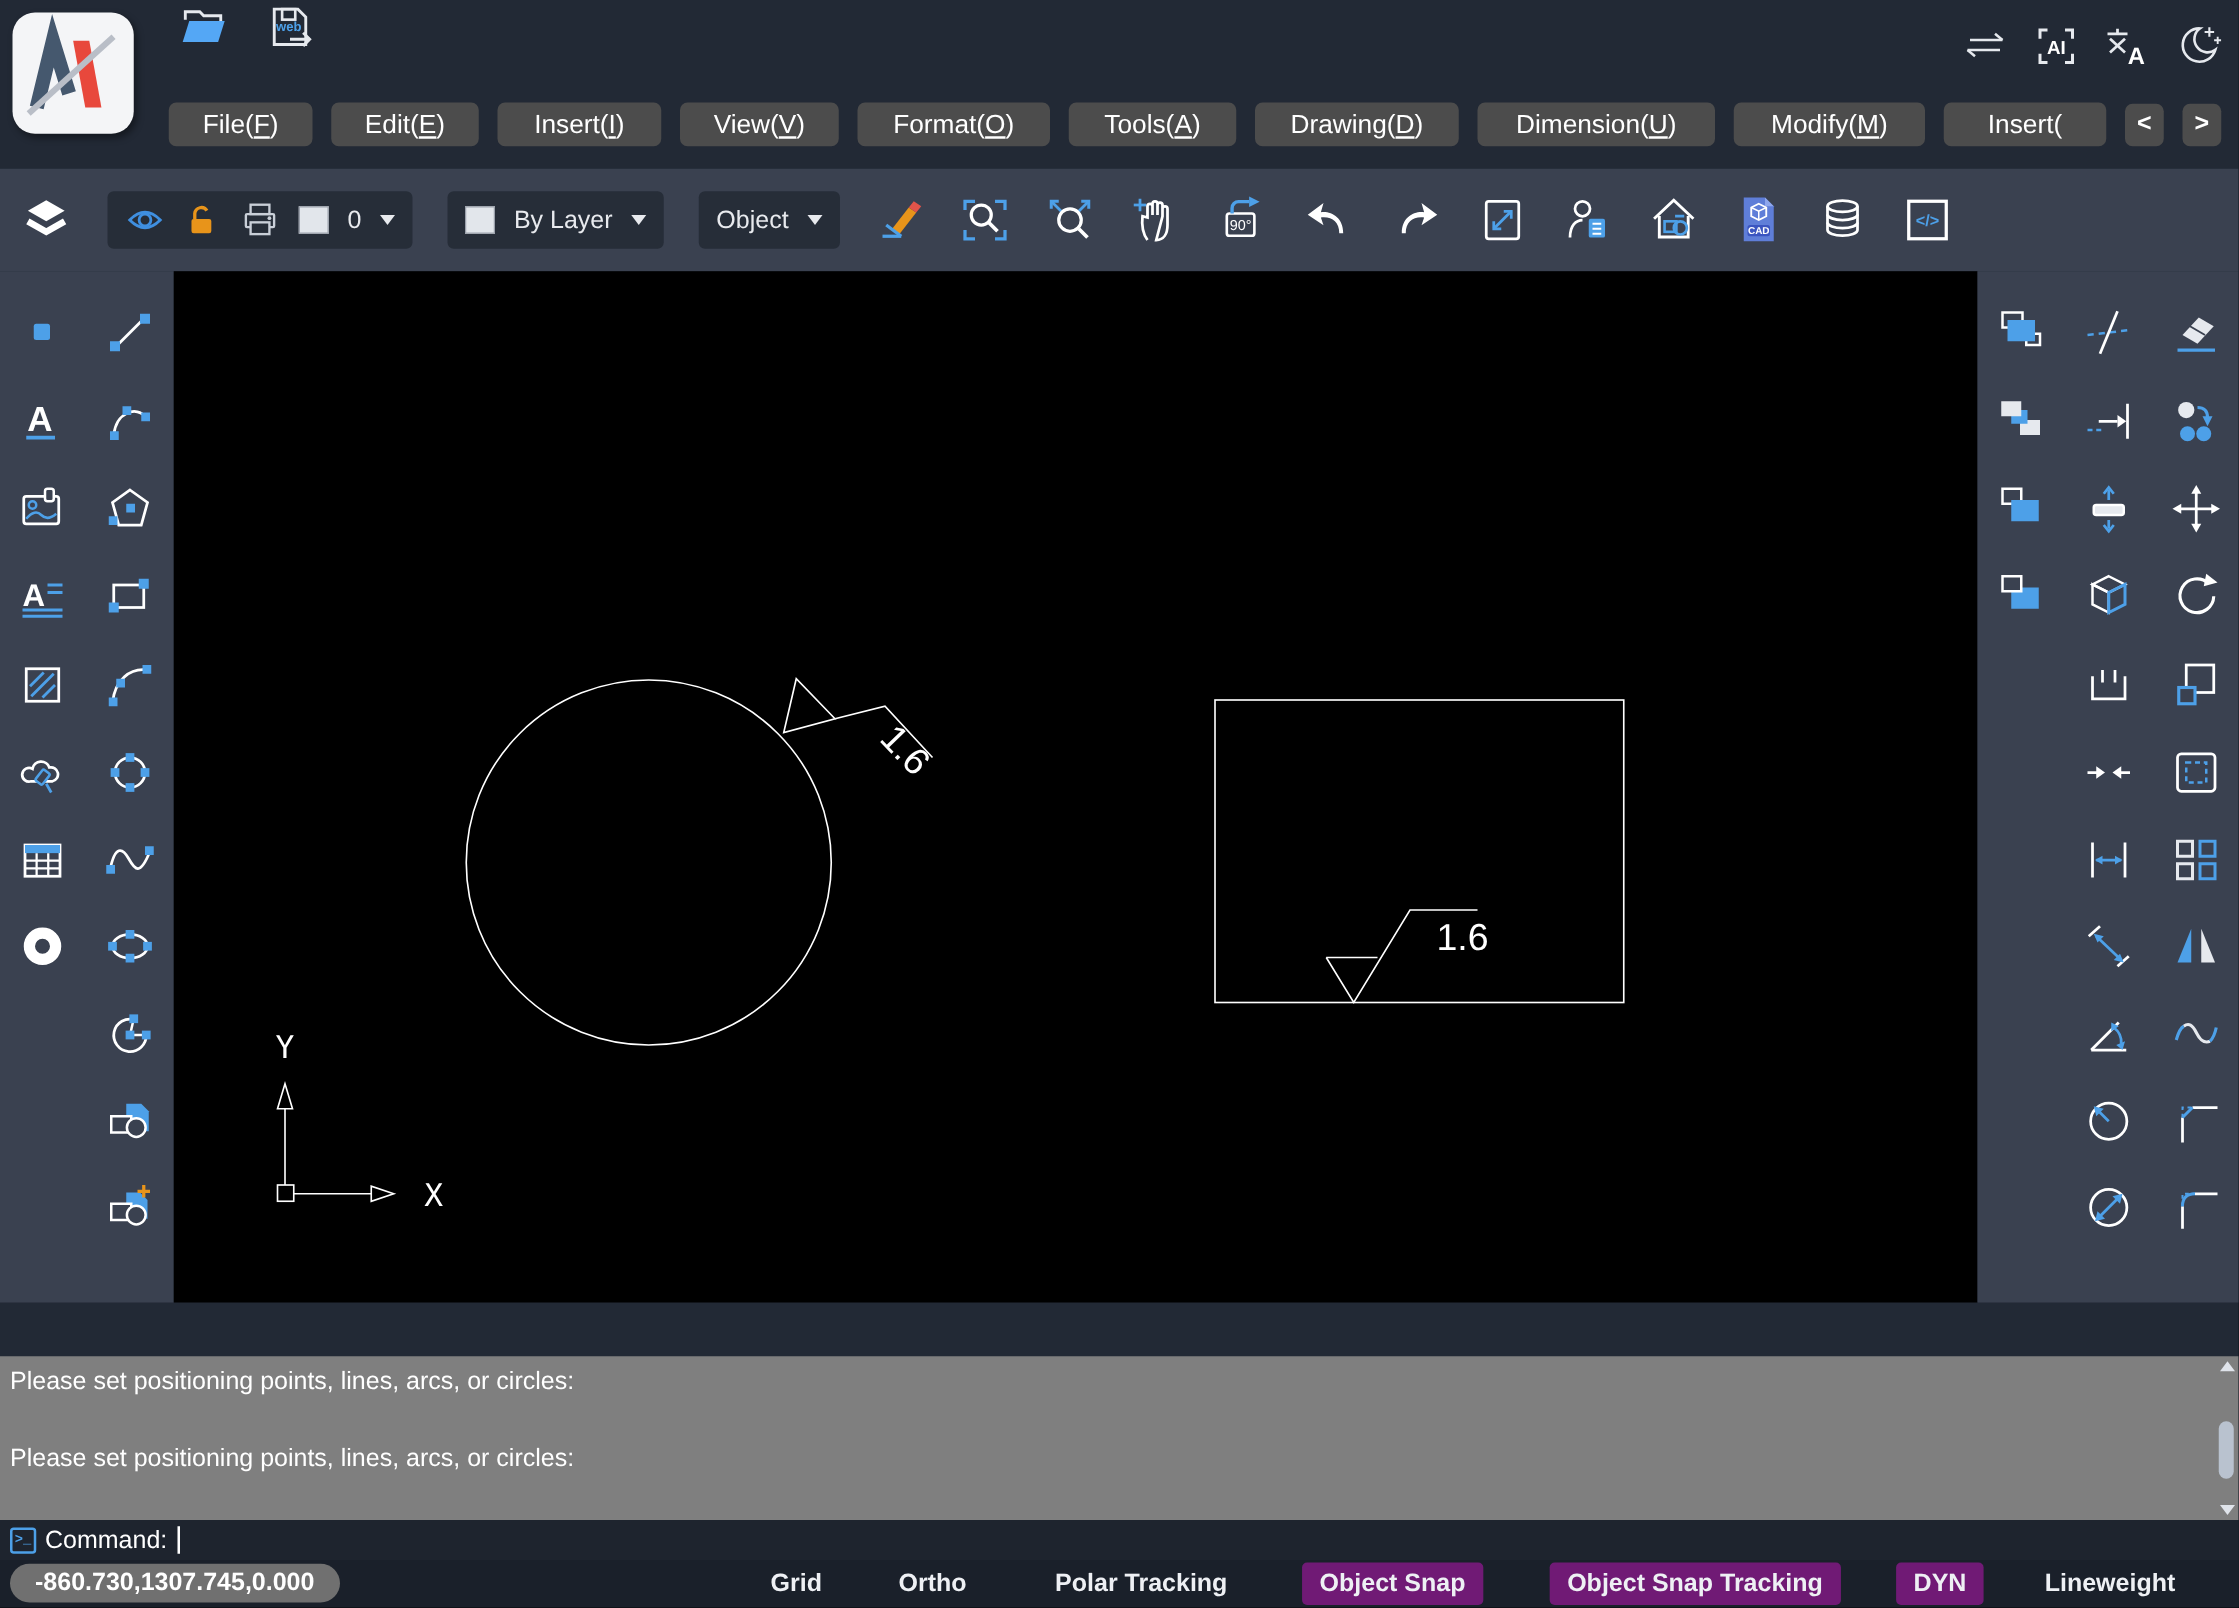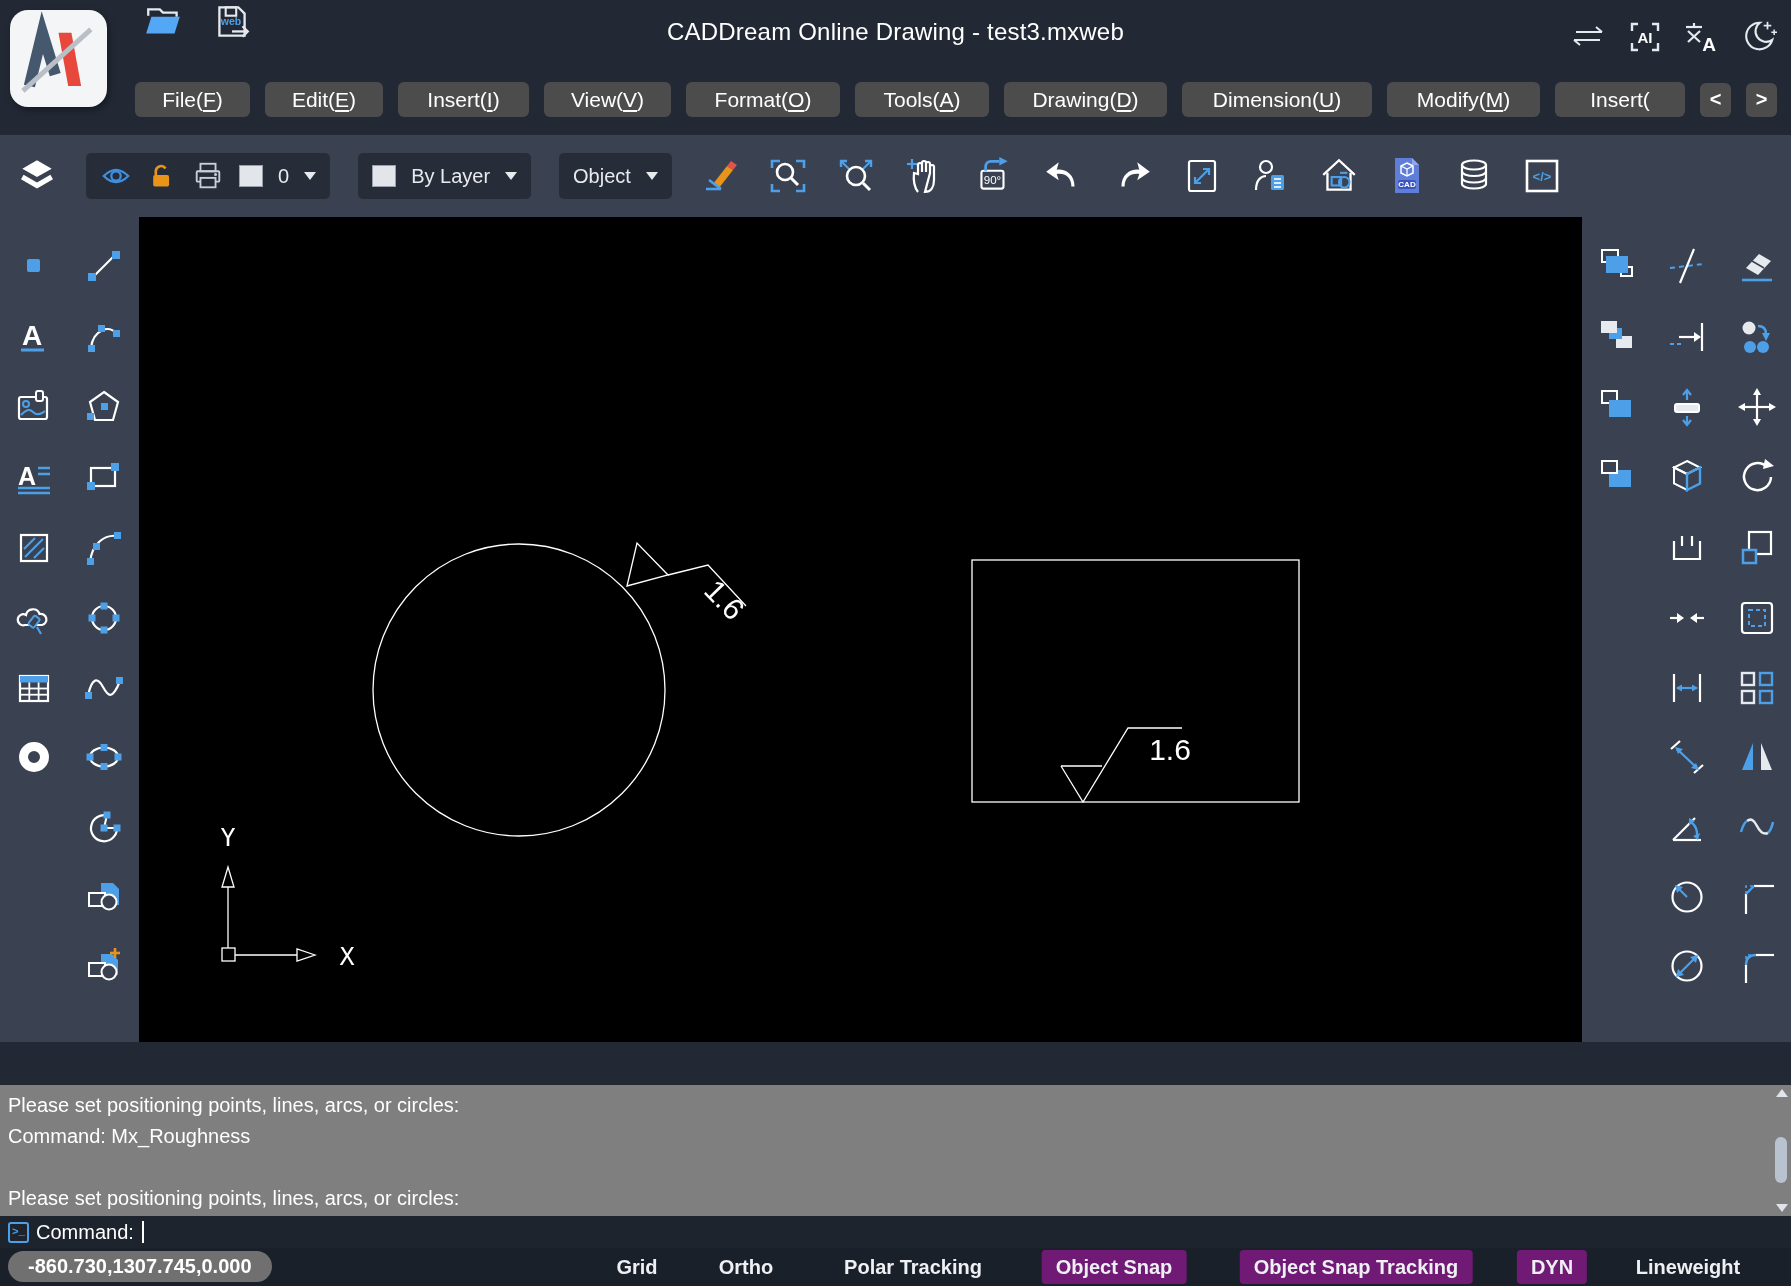--- a/index.html
+++ b/index.html
@@ -81,21 +81,20 @@
     <span class="hicon" style="left:211px;">
       <svg width="42" height="42" viewBox="0 0 40 40">
         <path d="M8,6 H26 L32,12 V33 H8 Z" stroke="#e6e9ee" stroke-width="2.2" fill="none"></path>
         <rect x="14" y="6" width="10" height="8" stroke="#e6e9ee" stroke-width="2" fill="none"></rect>
         <text x="19" y="23" fill="#4da0e8" font-size="10" font-weight="700" text-anchor="middle" font-family="Liberation Sans,sans-serif">web</text>
         <line x1="20" y1="29" x2="35" y2="29" stroke="#e6e9ee" stroke-width="2.2"></line>
         <polyline points="30,24 35,29 30,34" stroke="#e6e9ee" stroke-width="2.2" fill="none"></polyline>
       </svg>
     </span>
 
-    <div class="title">CADDream Online Drawing - test3.mxweb</div>
 
     <div class="tr-icons">
       <span>
         <svg width="38" height="34" viewBox="0 0 38 34">
           <line x1="7" y1="12" x2="33" y2="12" stroke="#e6e9ee" stroke-width="2"></line>
           <polyline points="27,7 33,12" stroke="#e6e9ee" stroke-width="2" fill="none"></polyline>
           <line x1="5" y1="20" x2="31" y2="20" stroke="#e6e9ee" stroke-width="2"></line>
           <polyline points="11,25 5,20" stroke="#e6e9ee" stroke-width="2" fill="none"></polyline>
         </svg>
       </span>
@@ -701,21 +700,20 @@
           <path d="M9,19 Q9,9 19,9" stroke="#4da0e8" stroke-width="2.4" fill="none"></path>
           <path d="M9,19 V9 H19" stroke="#4da0e8" stroke-width="1.6" stroke-dasharray="3,3" fill="none"></path>
         </svg>
       </button>
     </aside>
   </div>
 
 
   <div class="history">
     <div class="line">Please set positioning points, lines, arcs, or circles:</div>
-    <div class="line">Command: Mx_Roughness</div>
     <div class="line"></div>
     <div class="line">Please set positioning points, lines, arcs, or circles:</div>
     <div class="hscroll">
       <span class="harrow" style="top:2px;border-bottom:8px solid #dfe3ea"></span>
       <span class="hthumb"></span>
       <span class="harrow" style="bottom:2px;border-top:8px solid #dfe3ea"></span>
     </div>
   </div>
 
   <div class="cmdrow">

